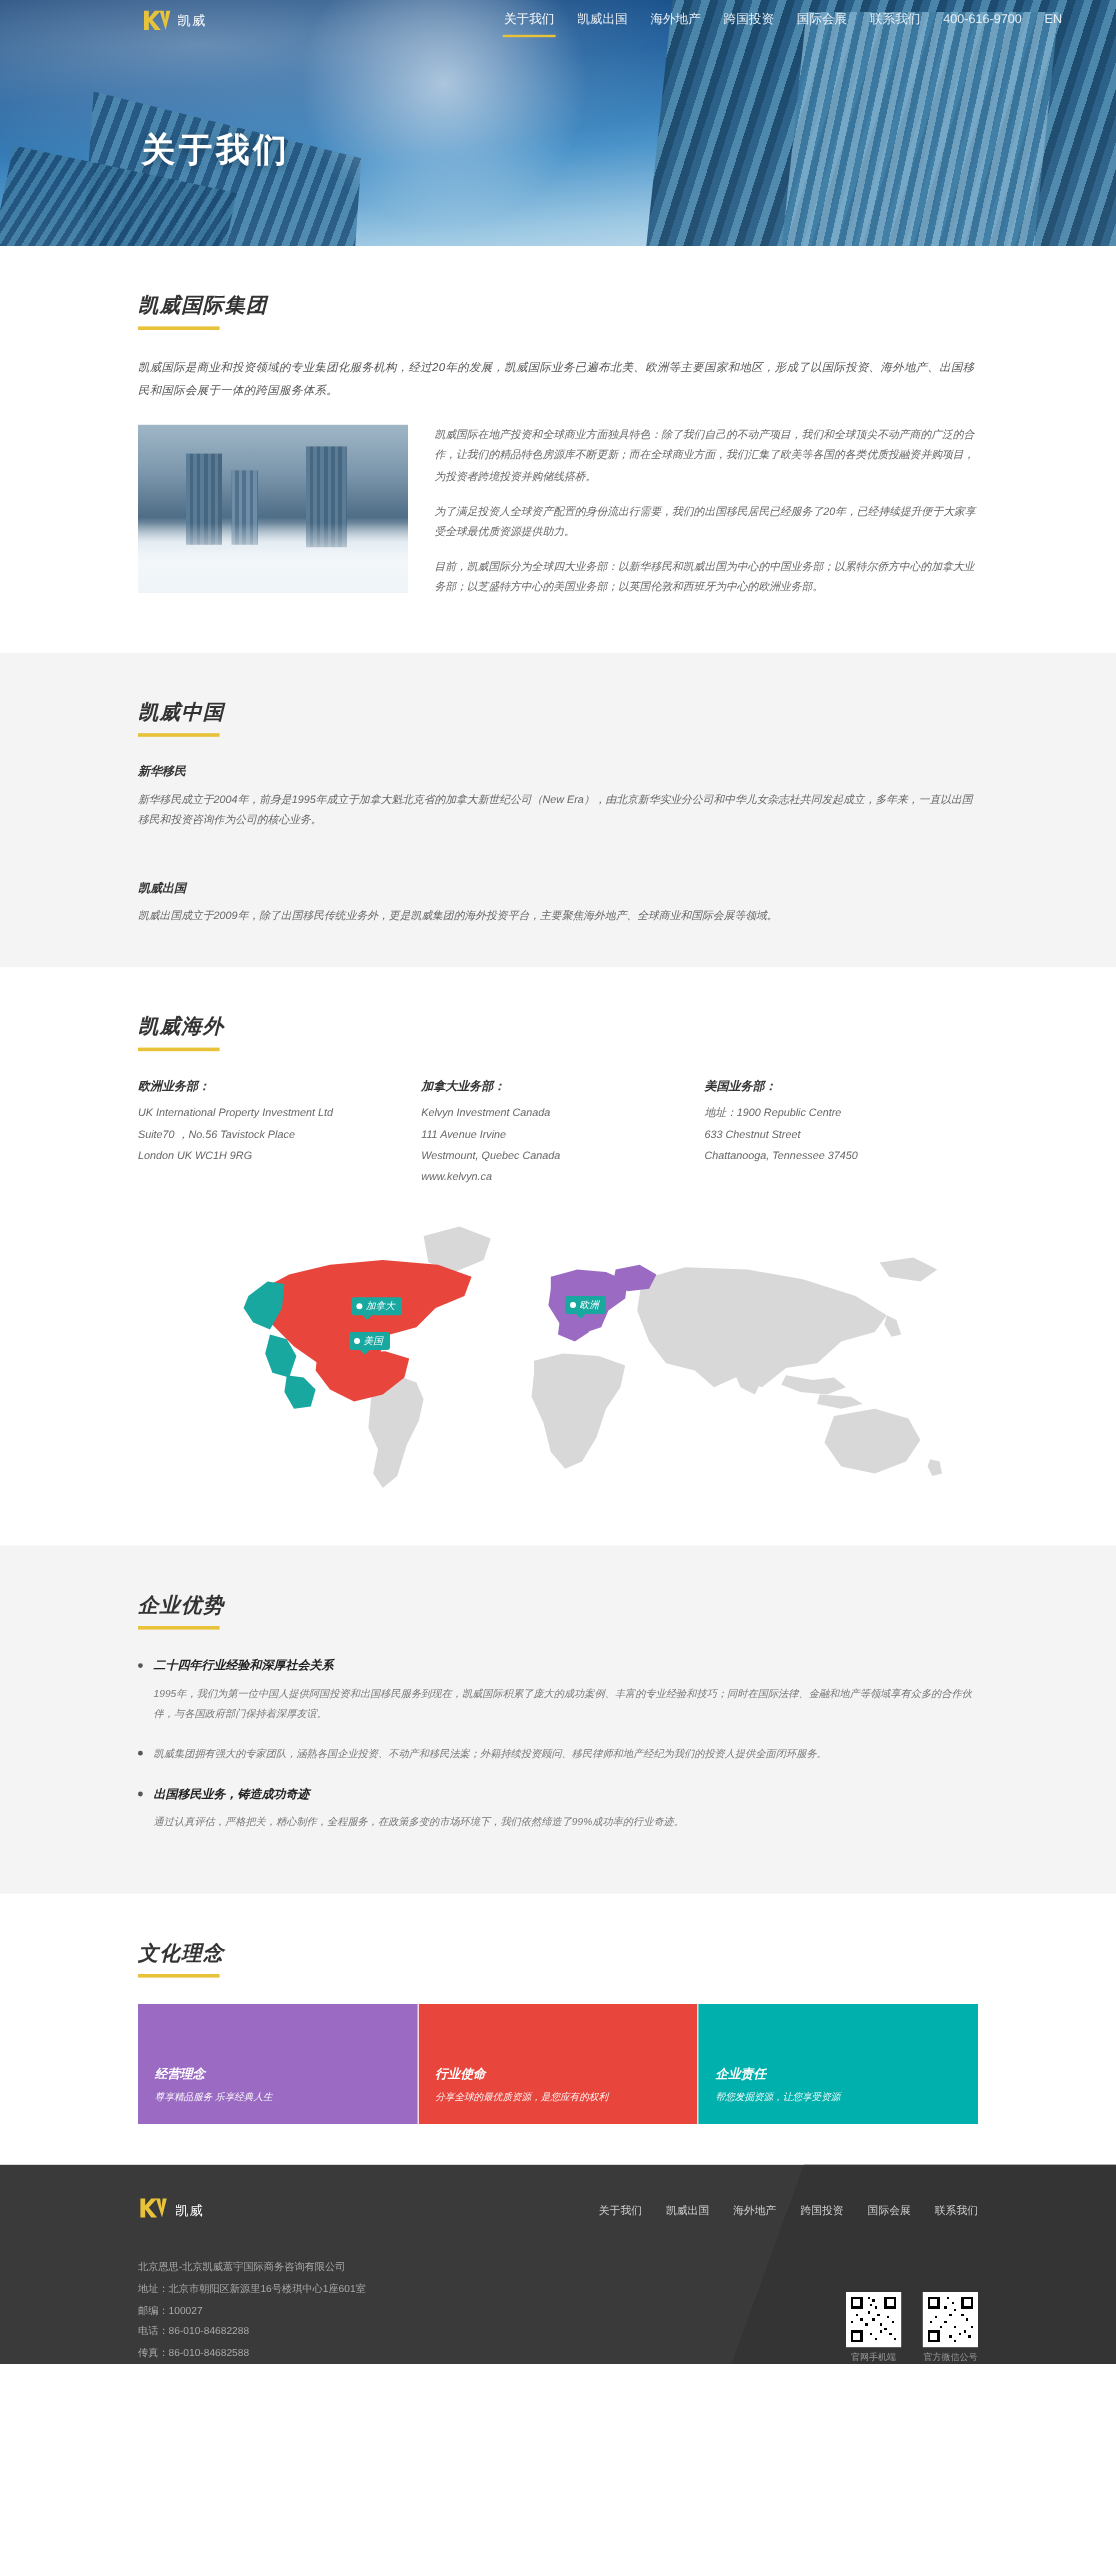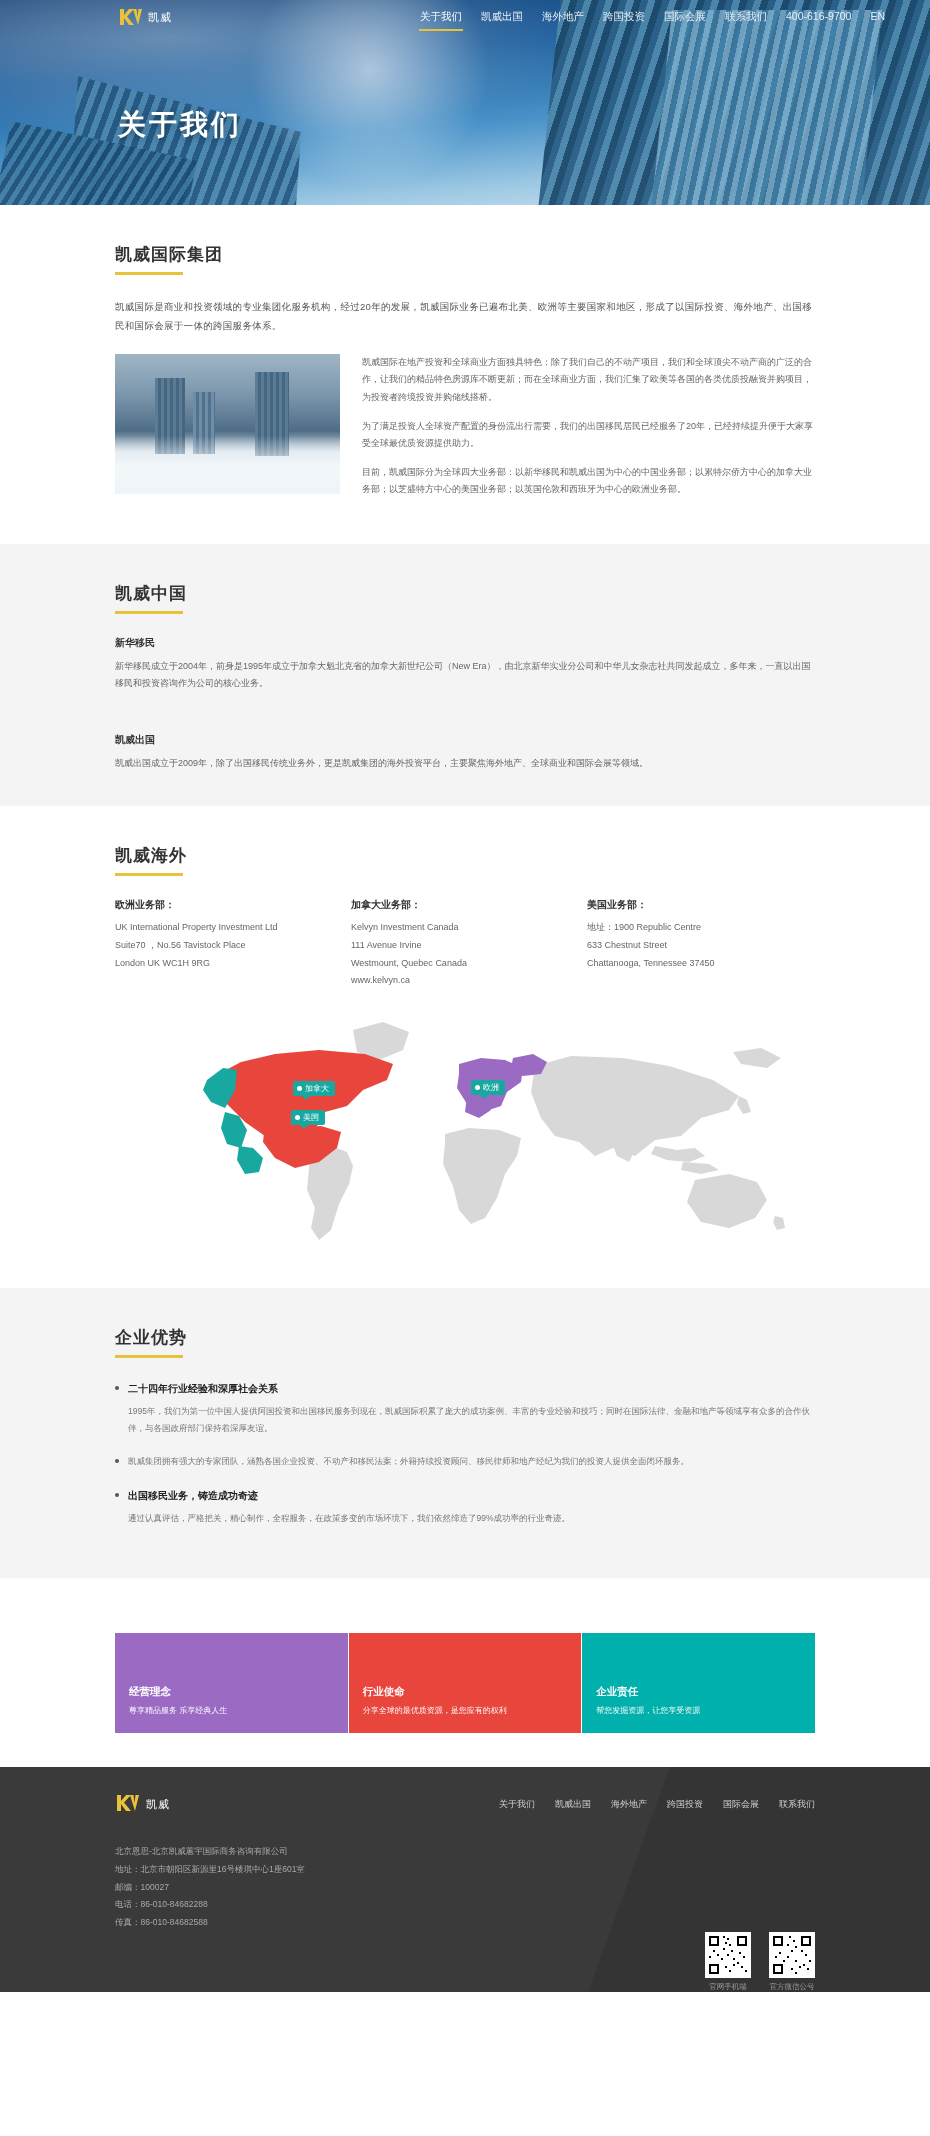--- a/index.html
+++ b/index.html
@@ -114,21 +114,21 @@
     color: #fff;
     font-size: 28px;
     font-weight: bold;
     letter-spacing: 3px;
     text-shadow: 0 2px 6px rgba(0,0,0,.35);
   }
 
   
   .wrap { width: 930px; }
   .inner { width: 700px; margin: 0 auto; padding-left: 0; }
-  .sec { padding: 38px 0 34px; }
+  .sec { padding: 38px 0 34px; font-style: italic; }
   .sec.grey { background: #f4f4f4; }
   .sec-title {
     font-size: 17px;
     font-weight: bold;
     color: #333;
     padding-bottom: 9px;
     margin-bottom: 22px;
     position: relative;
     letter-spacing: 1px;
   }
@@ -252,21 +252,21 @@
     width: 420px; height: 300px;
     background: #343434;
     transform: skewX(-20deg);
   }
   .f-inner { width: 700px; margin: 0 auto; position: relative; z-index: 2; }
   .f-top { display: flex; align-items: center; margin-bottom: 26px; }
   .f-logo { display: flex; align-items: center; gap: 5px; margin-right: auto; }
   .f-logo-text { color: #fff; font-size: 11px; letter-spacing: 1px; }
   .f-nav { display: flex; gap: 20px; }
   .f-nav span { font-size: 9px; color: #cfcfcf; cursor: pointer; }
-  .f-body { display: flex; align-items: flex-start; flex-direction: column; }
+  .f-body { display: flex; align-items: flex-end; }
   .f-addr { font-size: 8.5px; line-height: 2.1; color: #a9a9a9; }
   .f-qrs { margin-left: auto; display: flex; gap: 18px; }
   .qr-wrap { text-align: center; }
   .qr { width: 46px; height: 46px; background: #fff; padding: 2px; }
   .qr svg { display: block; }
   .qr-cap { font-size: 7.5px; color: #9a9a9a; margin-top: 4px; }
   .f-bottom {
     margin-top: 20px;
     border-top: 1px solid #4a4a4a;
     padding: 9px 0 12px;
@@ -459,20 +459,21 @@
       <li class="adv-item">
         <h4>出国移民业务，铸造成功奇迹</h4>
         <p>通过认真评估，严格把关，精心制作，全程服务，在政策多变的市场环境下，我们依然缔造了99%成功率的行业奇迹。</p>
       </li>
     </ul>
   </div>
 </div>
 
 <div class="wrap sec">
   <div class="inner">
+    <div class="sec-title">文化理念</div>
     <div class="cards">
       <div class="card" style="background:#9b6bc4">
         <h4>经营理念</h4>
         <p>尊享精品服务 乐享经典人生</p>
       </div>
       <div class="card" style="background:#e8453c">
         <h4>行业使命</h4>
         <p>分享全球的最优质资源，是您应有的权利</p>
       </div>
       <div class="card" style="background:#00b0ac">

